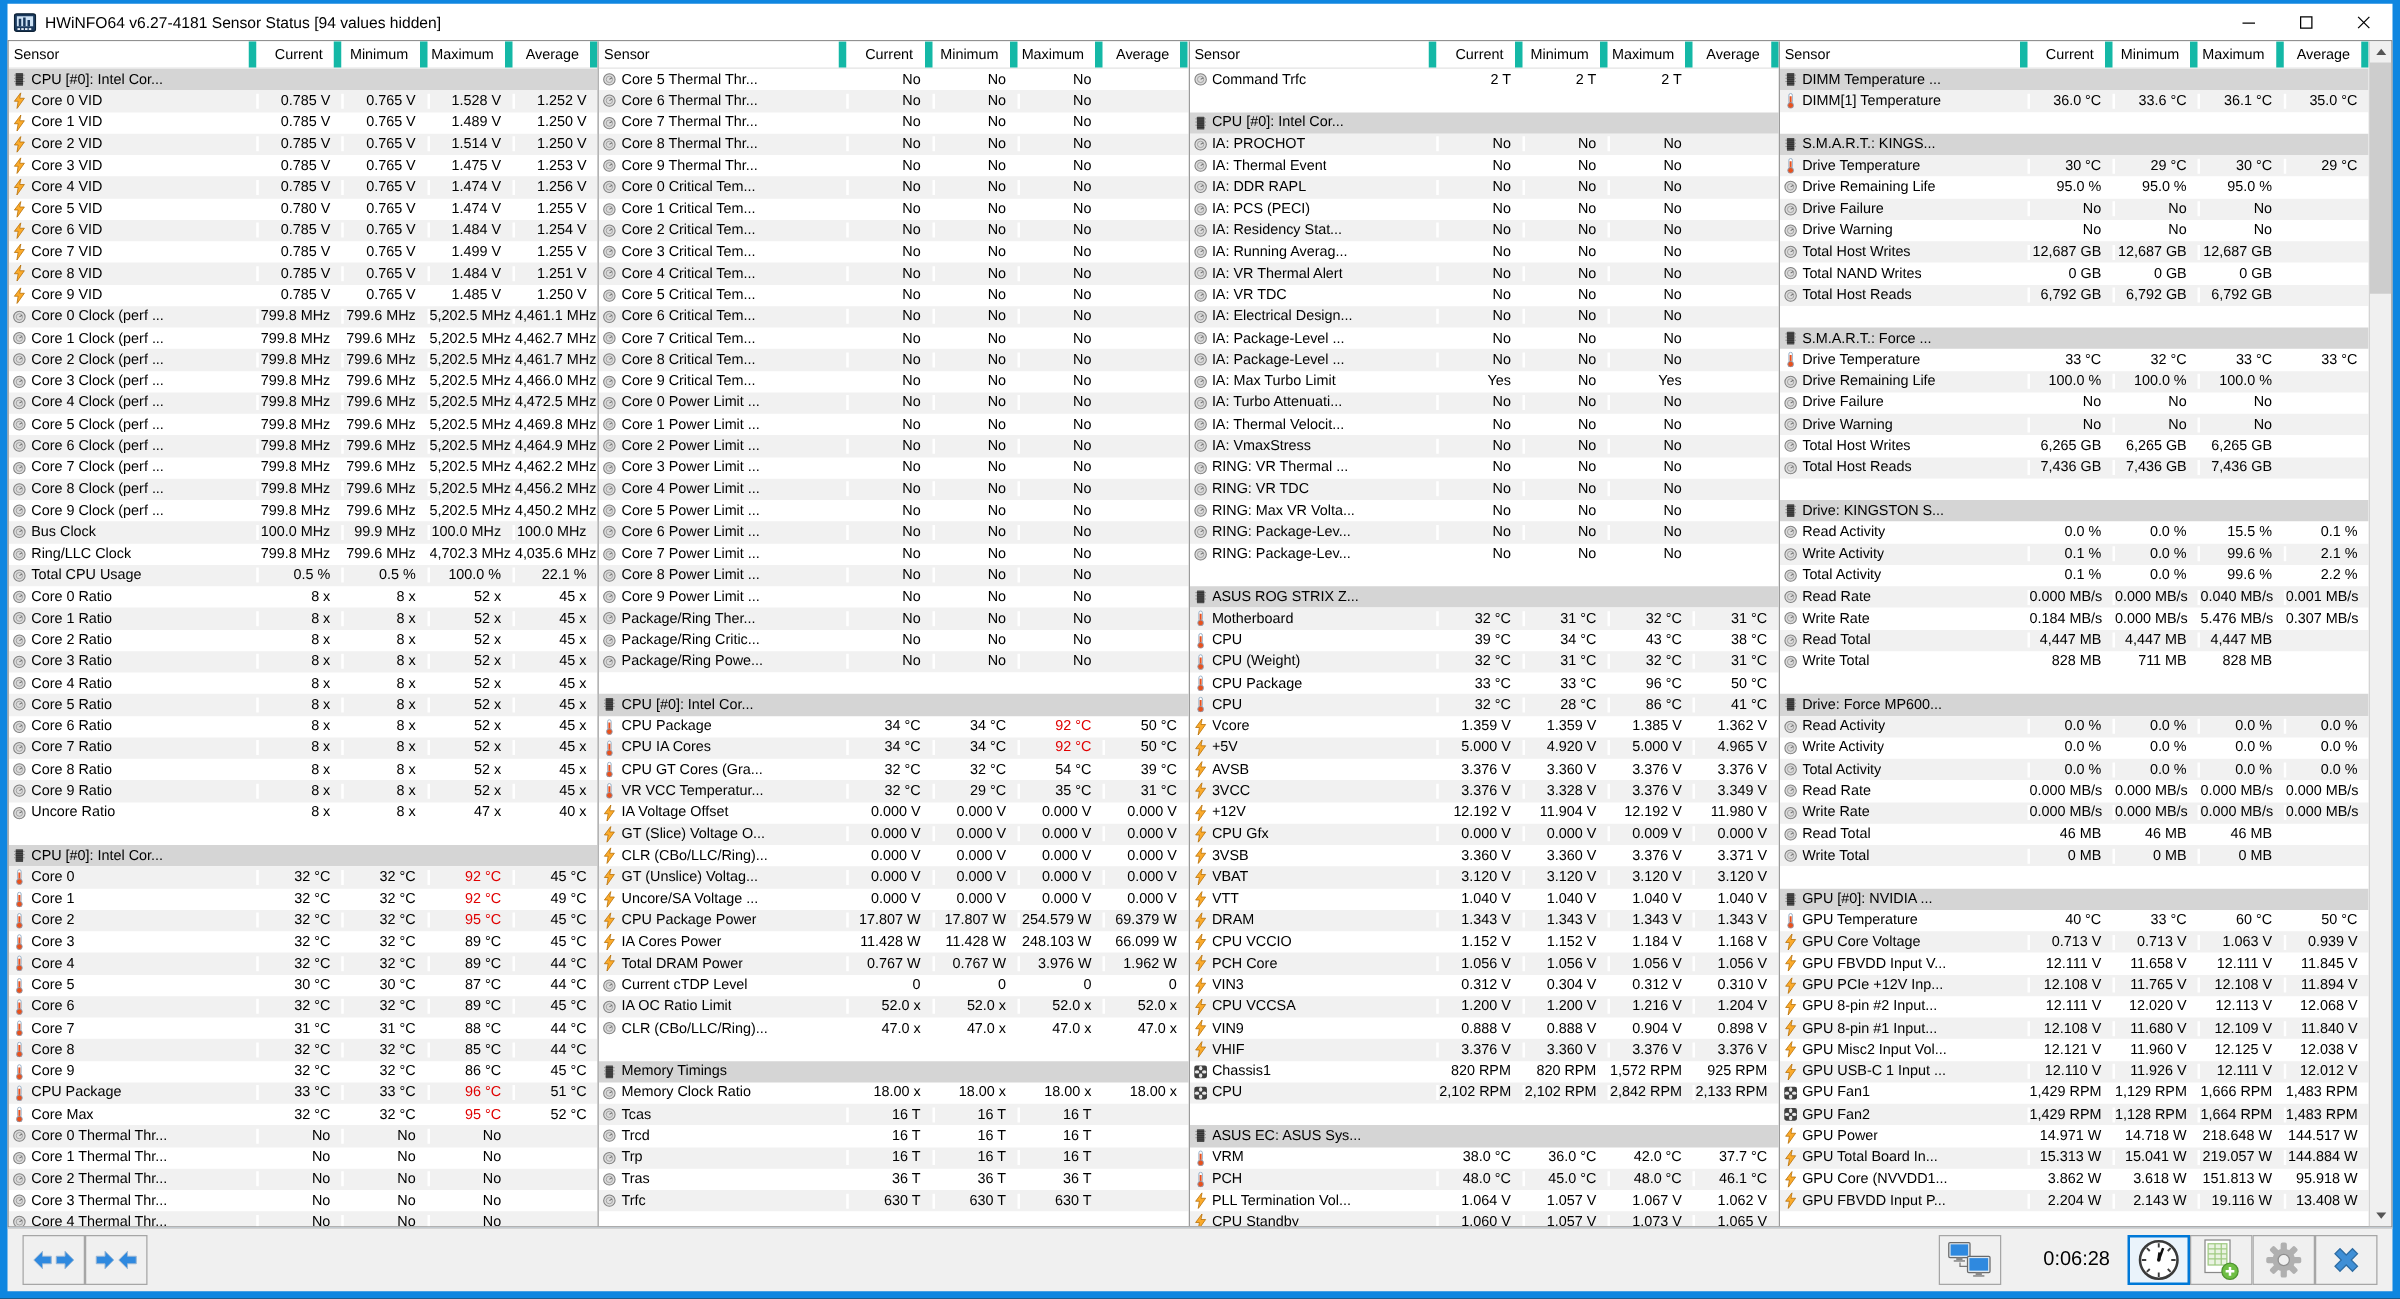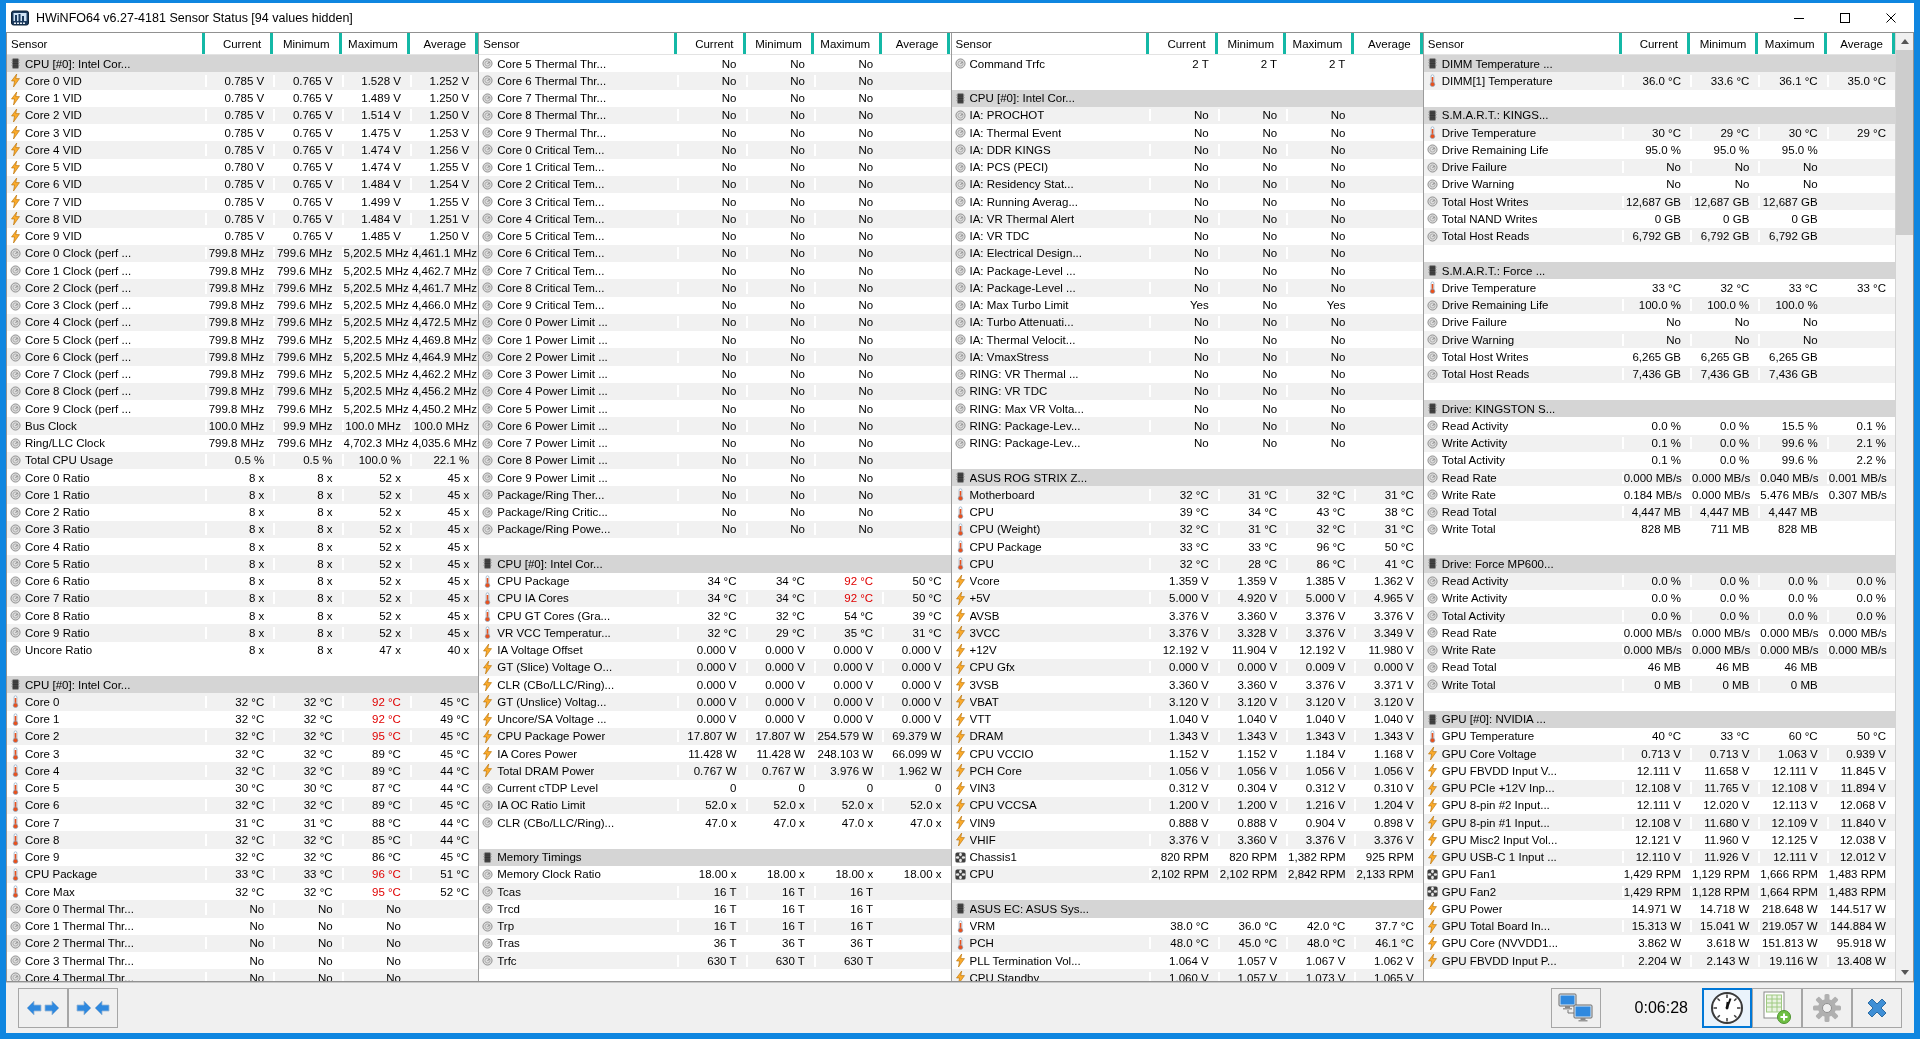--- a/index.html
+++ b/index.html
@@ -8,21 +8,21 @@
   .titlebar{height:29px;background:#fff;display:flex;align-items:center;flex:0 0 auto;}
   .appicon{width:18px;height:18px;margin:0 7px 0 5px;flex:0 0 auto;}
   .title{font-size:12.5px;color:#000;flex:1;white-space:nowrap;overflow:hidden;}
   .winbtns{display:flex;height:100%;}
   .wbtn{width:46px;height:100%;display:flex;align-items:center;justify-content:center;border:none;background:transparent;padding:0;cursor:default;}
   .content{flex:1;min-height:0;background:#fff;border:1px solid #919191;display:flex;overflow:hidden;}
   .panel{flex:1;min-width:0;display:flex;flex-direction:column;overflow:hidden;}
   .panel:not(:first-child){border-left:1px solid #9b9b9b;}
   .phead{display:flex;height:21px;flex:0 0 auto;align-items:stretch;border-bottom:1px solid #e3e3e3;background:#fff;}
   .hcell{font-size:11.5px;color:#000;box-sizing:border-box;display:flex;align-items:center;
-    border-right:3px solid #14b8a6;width:14.5%;justify-content:flex-end;padding:0 9px 0 4px;white-space:nowrap;overflow:hidden;}
+    border-right:6px solid #14b8a6;width:14.5%;justify-content:flex-end;padding:0 9px 0 4px;white-space:nowrap;overflow:hidden;}
   .hcell:first-child{width:42%;justify-content:flex-start;}
   .rows{flex:1;overflow:hidden;}
   .row{display:flex;height:17.25px;align-items:center;font-size:11.5px;color:#000;box-sizing:border-box;}
   .row.odd{background:#f1f1f1;}
   .row.sec{background:#d5d5d5;}
   .row.blank{background:#fff;}
   .cl{width:42%;display:flex;align-items:center;gap:4px;padding-left:3px;box-sizing:border-box;overflow:hidden;white-space:nowrap;}
   .cv{width:14.5%;text-align:right;padding-right:9px;box-sizing:border-box;border-left:2px solid #fff;overflow:hidden;white-space:nowrap;}
   .hot{color:#e00000;}
   .ic{width:11px;height:13px;flex:0 0 auto;}
@@ -1660,21 +1660,21 @@
             <div class="cv">No</div>
             <div class="cv"></div>
           </div>
           <div class="row odd">
             <div class="cl">
               <svg class="ic" viewBox="0 0 13 13">
                 <circle cx="6.5" cy="6.5" r="5.4" fill="#dcdcdc" stroke="#808080"></circle>
                 <circle cx="6.5" cy="6.5" r="3" fill="none" stroke="#9a9a9a" stroke-width="0.8"></circle>
                 <line x1="6.5" y1="6.5" x2="9" y2="5" stroke="#6a6a6a"></line>
               </svg>
-              <span class="lt">IA: DDR KINGS</span>
+              <span class="lt">IA: DDR RAPL</span>
             </div>
             <div class="cv">No</div>
             <div class="cv">No</div>
             <div class="cv">No</div>
             <div class="cv"></div>
           </div>
           <div class="row">
             <div class="cl">
               <svg class="ic" viewBox="0 0 13 13">
                 <circle cx="6.5" cy="6.5" r="5.4" fill="#dcdcdc" stroke="#808080"></circle>
@@ -2211,21 +2211,21 @@
                   <ellipse cx="6.5" cy="9.9" rx="1.6" ry="2.1"></ellipse>
                   <ellipse cx="3.1" cy="6.5" rx="2.1" ry="1.6"></ellipse>
                   <ellipse cx="9.9" cy="6.5" rx="2.1" ry="1.6"></ellipse>
                 </g>
                 <circle cx="6.5" cy="6.5" r="1.3" fill="#3f3f3f"></circle>
               </svg>
               <span class="lt">Chassis1</span>
             </div>
             <div class="cv">820 RPM</div>
             <div class="cv">820 RPM</div>
-            <div class="cv">1,382 RPM</div>
+            <div class="cv">1,572 RPM</div>
             <div class="cv">925 RPM</div>
           </div>
           <div class="row odd">
             <div class="cl">
               <svg class="ic" viewBox="0 0 13 13">
                 <rect x="0.5" y="0.5" width="12" height="12" rx="2" fill="#3f3f3f"></rect>
                 <g fill="#e9e9e9">
                   <ellipse cx="6.5" cy="3.1" rx="1.6" ry="2.1"></ellipse>
                   <ellipse cx="6.5" cy="9.9" rx="1.6" ry="2.1"></ellipse>
                   <ellipse cx="3.1" cy="6.5" rx="2.1" ry="1.6"></ellipse>

